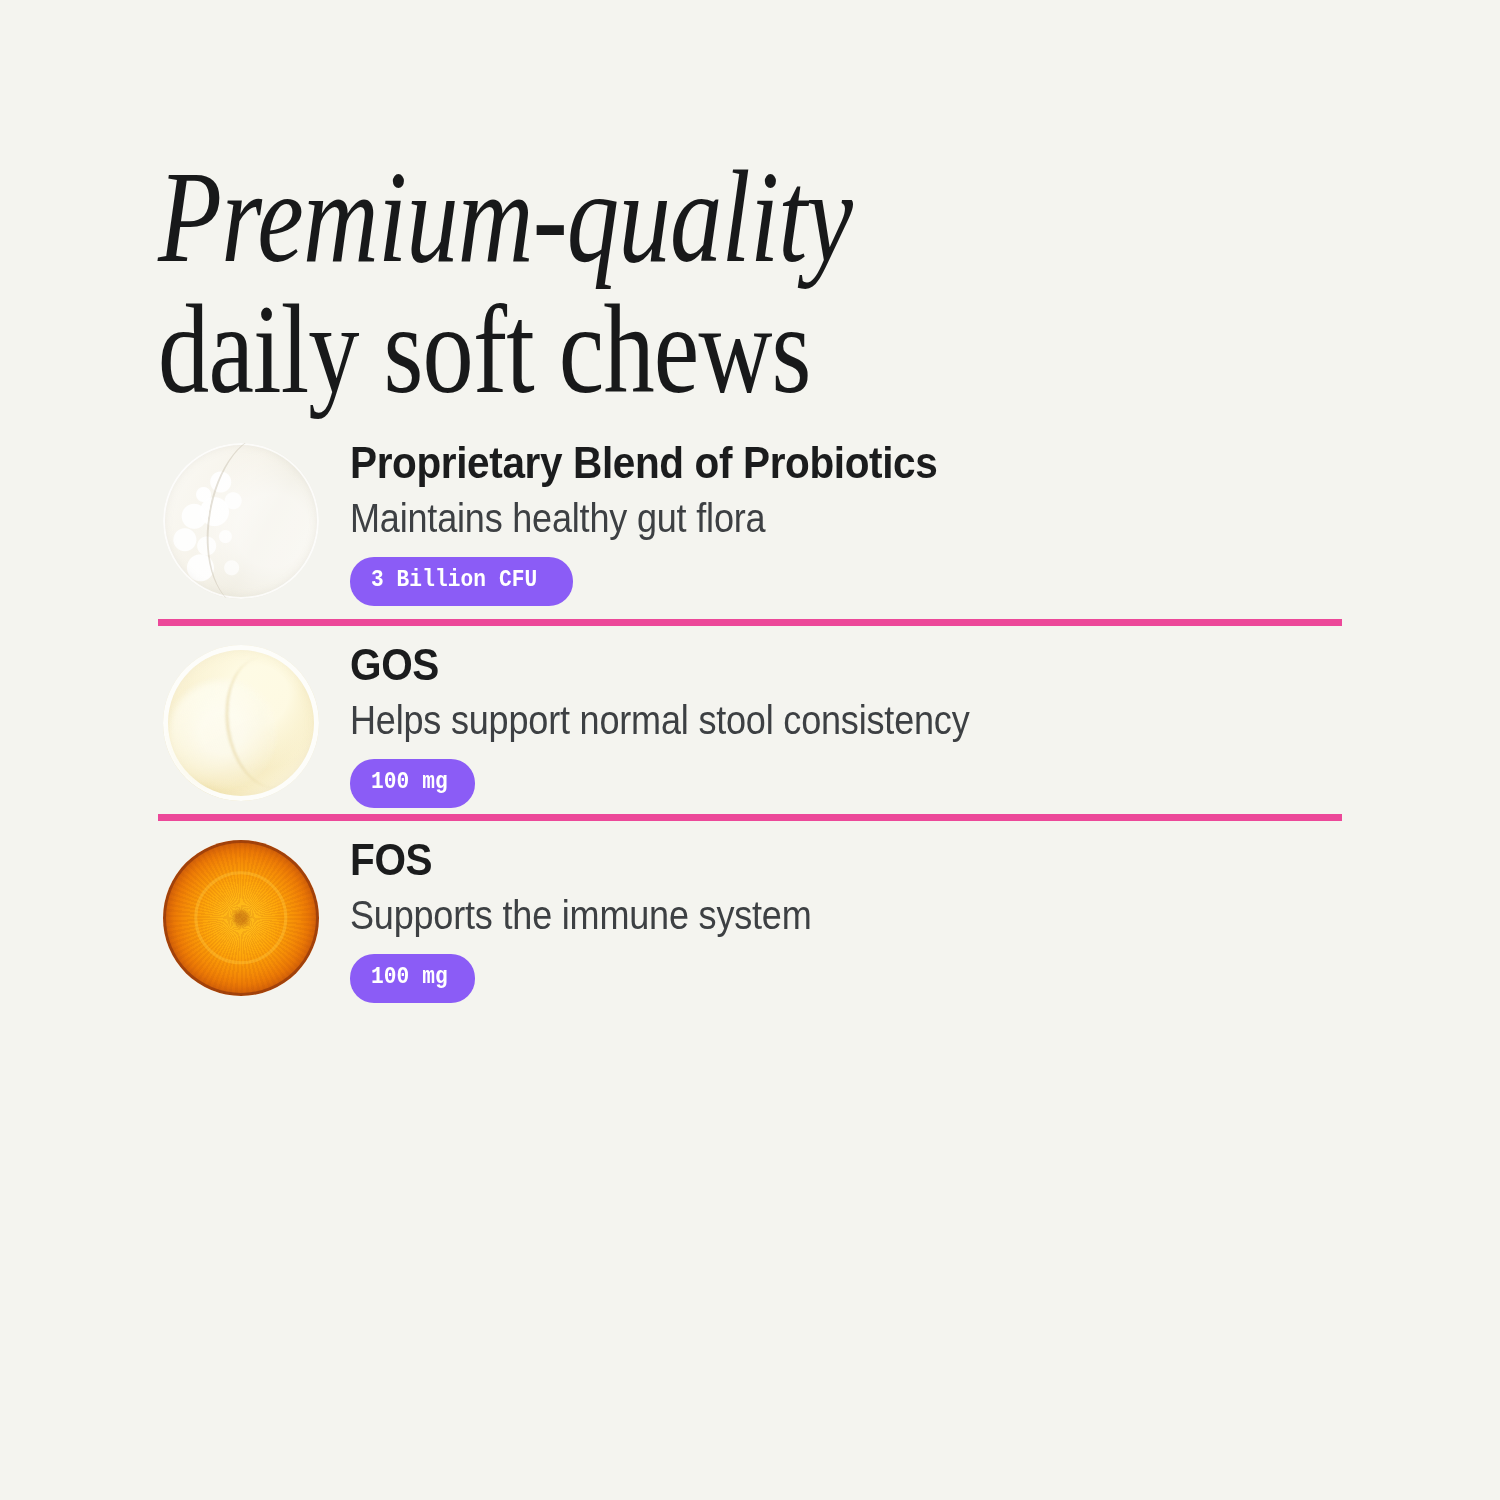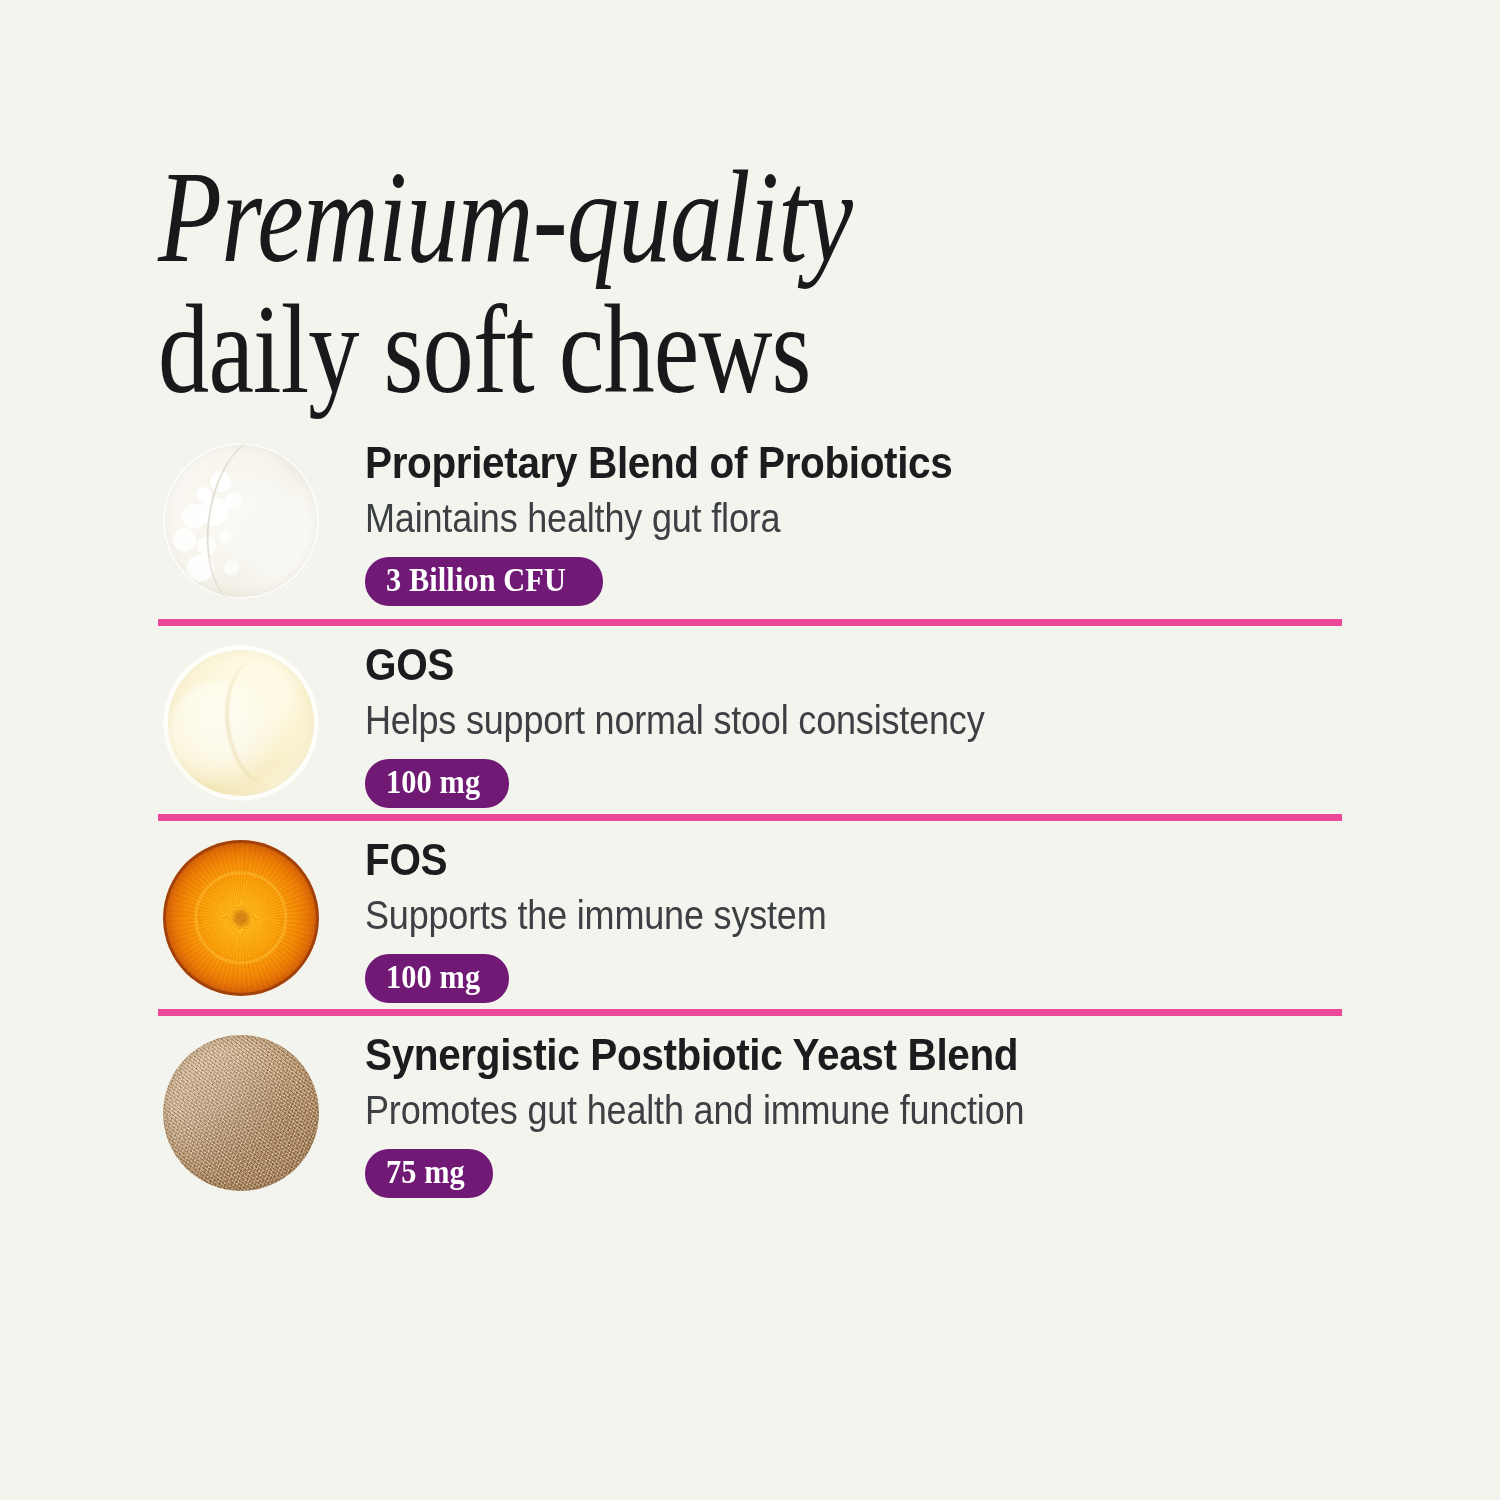--- a/index.html
+++ b/index.html
@@ -56,21 +56,20 @@
     left: 158px;
     top: 424px;
     width: 1184px;
   }
   .row {
     position: relative;
     display: flex;
     align-items: flex-start;
     height: 195px;
     box-sizing: border-box;
-    gap: 15px;
   }
   .row + .row {
     border-top: 7px solid #ec4899;
   }
   .row .thumb-wrap {
     width: 166px;
     flex: 0 0 166px;
     display: flex;
     align-items: flex-start;
     justify-content: center;
@@ -231,27 +230,27 @@
     color: #3d4043;
     margin-top: 7px;
     letter-spacing: -0.2px;
     white-space: nowrap;
     transform: scaleX(0.90);
     transform-origin: left center;
   }
   .badge {
     display: inline-block;
     margin-top: 16px;
-    background: #701a75;
+    background: #8b5cf6;
     color: #ffffff;
     border-radius: 24px;
     padding: 6px 21px 9px 21px;
-    font-family: Liberation Serif, serif;
+    font-family: Liberation Mono, monospace;
     font-weight: 700;
-    font-size: 33px;
+    font-size: 23px;
     line-height: 34px;
     letter-spacing: 0.1px;
     white-space: nowrap;
   }
   .badge-inner {
     display: inline-block;
     transform: scaleX(0.92);
     transform-origin: left center;
   }
 </style>
@@ -293,25 +292,15 @@
       <div class="thumb-wrap">
         <div class="thumb thumb-root"></div>
       </div>
       <div class="body">
         <div class="ing-title">FOS</div>
         <div class="ing-sub">Supports the immune system</div>
         <div class="badge"><span class="badge-inner">100 mg</span></div>
       </div>
     </div>
 
-    <div class="row">
-      <div class="thumb-wrap">
-        <div class="thumb thumb-yeast"></div>
-      </div>
-      <div class="body">
-        <div class="ing-title">Synergistic Postbiotic Yeast Blend</div>
-        <div class="ing-sub">Promotes gut health and immune function</div>
-        <div class="badge"><span class="badge-inner">75 mg</span></div>
-      </div>
-    </div>
 
   </div>
 </div>
 
 </body></html>

